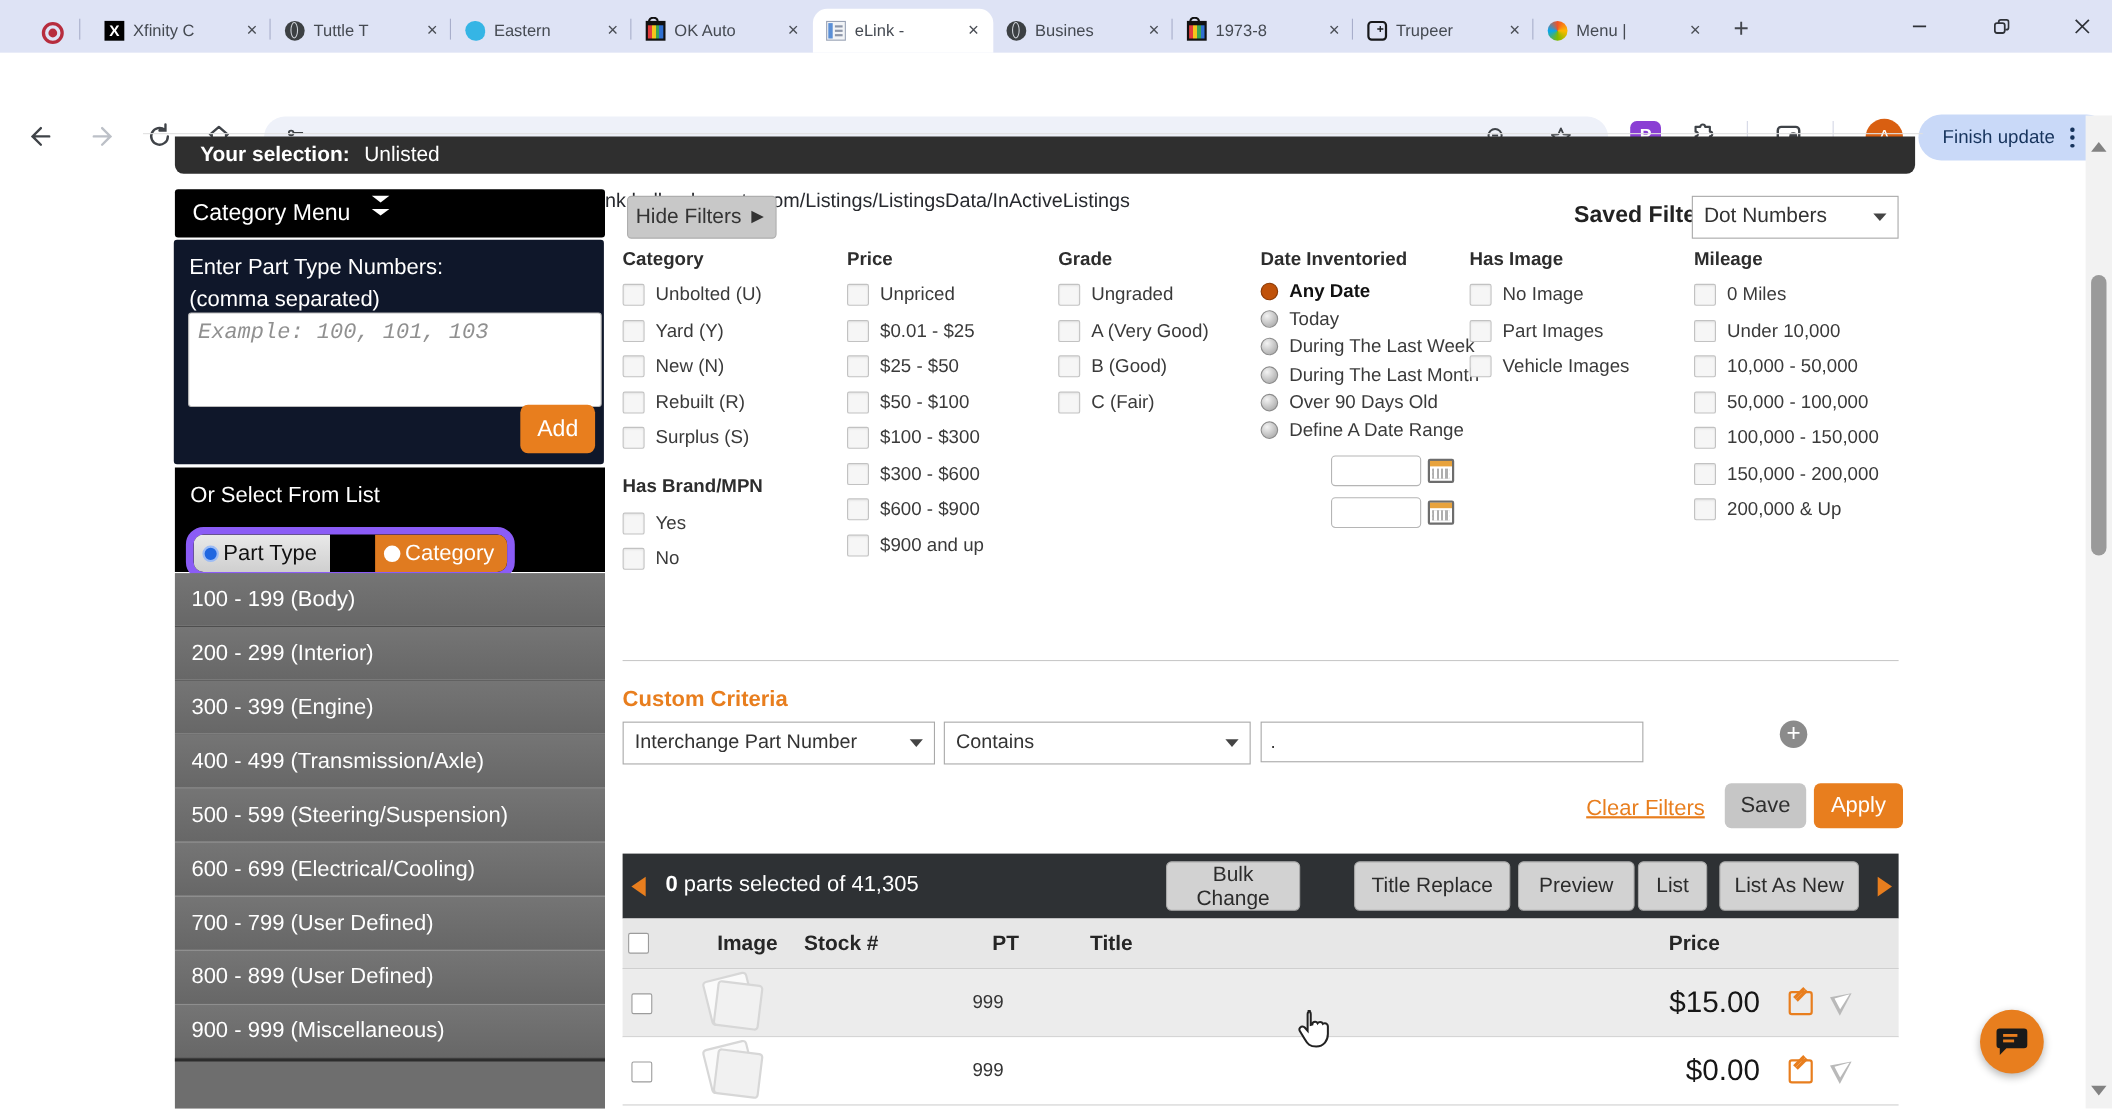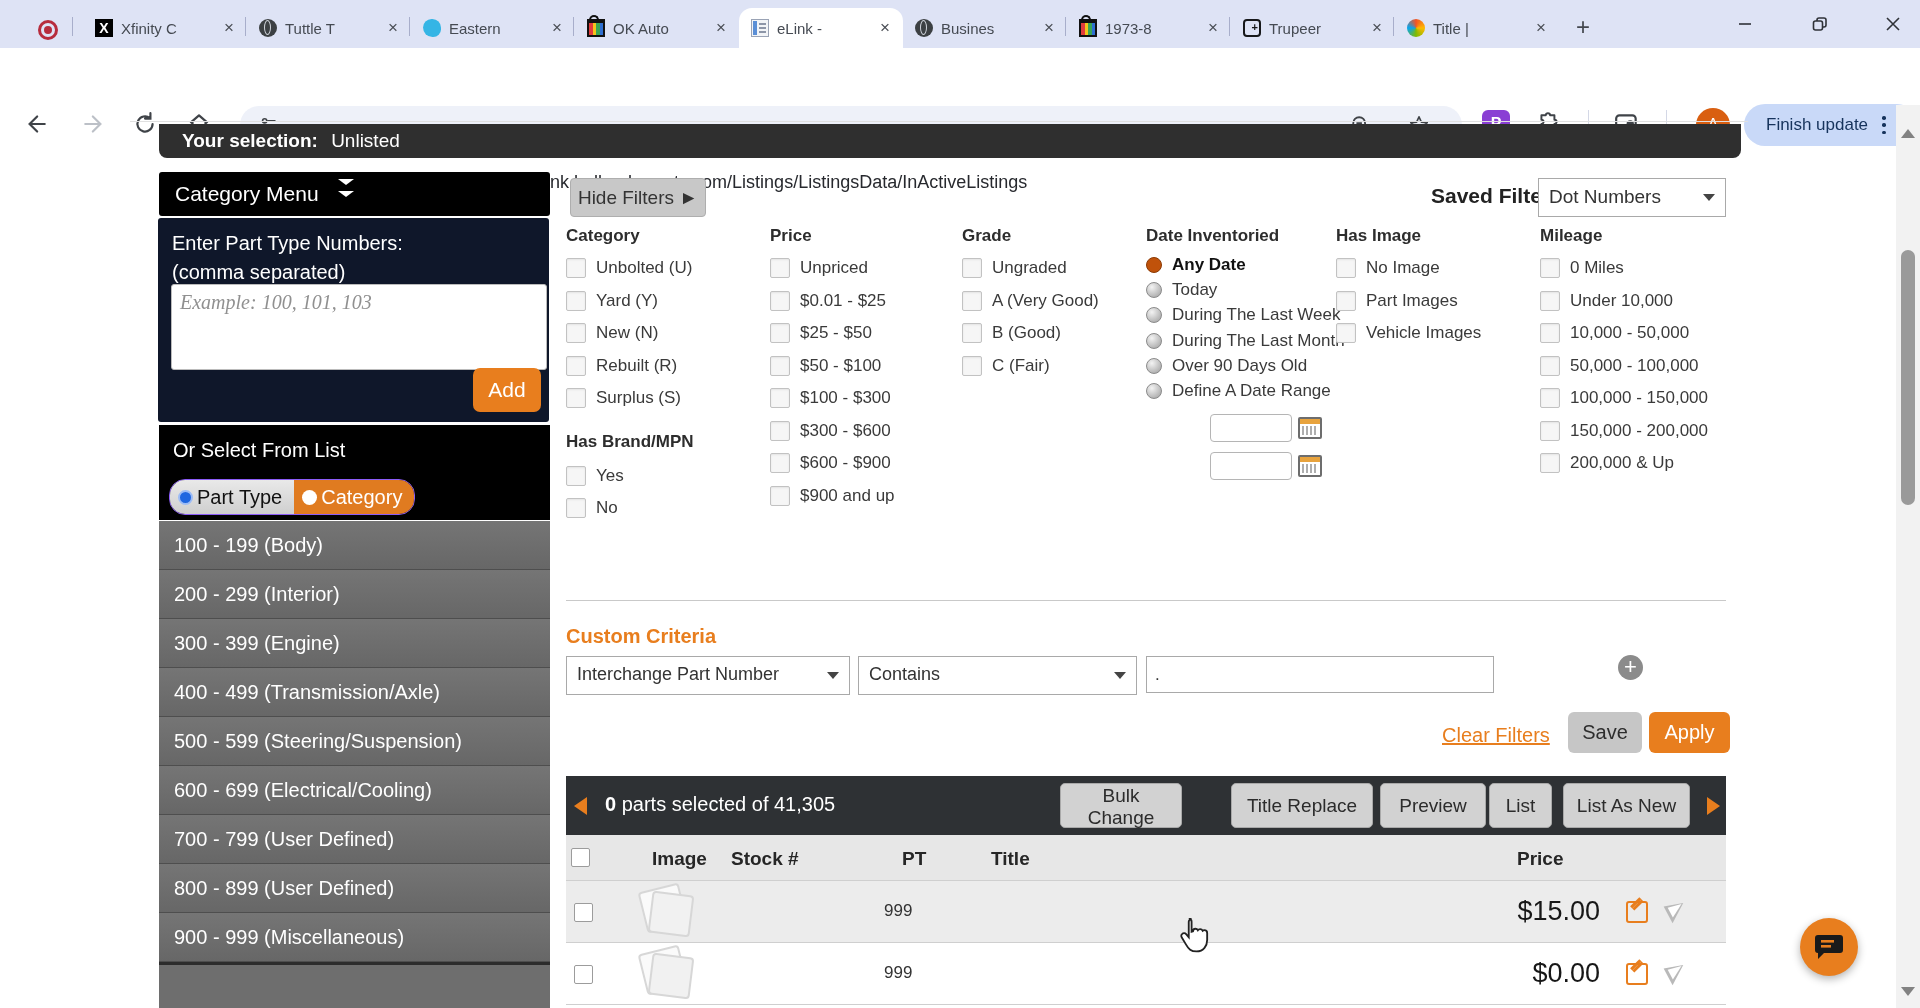--- a/index.html
+++ b/index.html
@@ -52,25 +52,25 @@
   .selbar b{margin-left:23px;}
 
   
   .sb-hdr{position:absolute;left:159px;top:172px;width:391px;height:44px;background:#000;border-radius:3px;color:#fff;font-size:21px;line-height:44px;}
   .sb-hdr span.t{margin-left:16px;}
   .chev2{display:inline-block;margin-left:14px;position:relative;top:2px;}
   .chev2 i{display:block;width:16px;height:8px;border-left:8px solid transparent;border-right:8px solid transparent;border-top:6px solid #fff;margin-bottom:-2px;width:0;}
   .sb-b1{position:absolute;left:158px;top:218px;width:391px;height:204px;background:#0f172a;border-radius:3px;color:#fff;}
   .sb-lbl{margin:14px 0 0 14px;font-size:20px;}
   .sb-lbl2{margin:6px 0 0 14px;font-size:20px;}
-  .sb-ta{position:absolute;left:13px;top:66px;width:358px;height:72px;border:1px solid #bbb;border-radius:3px;font-family:Liberation Serif, serif;font-size:20px;font-style:italic;padding:6px 8px;resize:none;color:#333;}
+  .sb-ta{position:absolute;left:13px;top:66px;width:358px;height:72px;border:1px solid #bbb;border-radius:3px;font-family:Liberation Mono, monospace;font-size:20px;font-style:italic;padding:6px 8px;resize:none;color:#333;}
   .sb-ta::placeholder{color:#909090;font-style:italic;}
   .add-btn{position:absolute;right:8px;top:150px;width:68px;height:44px;background:#e87e1e;border:none;border-radius:7px;color:#fff;font-size:21px;font-family:"Liberation Sans",sans-serif;}
   .sb-b2{position:absolute;left:159px;top:425px;width:391px;height:95px;background:#000;color:#fff;}
-  .toggle{position:absolute;left:10px;top:54px;height:34px;display:flex;border-radius:16px;overflow:hidden;border:1px solid #8b5cf6;}
+  .toggle{position:absolute;left:10px;top:54px;height:34px;display:flex;border-radius:16px;overflow:hidden;border:7px solid #8b5cf6;gap:41px;}
   .tg{display:flex;align-items:center;padding:0 12px 0 8px;font-size:20px;}
   .tg.left{background:linear-gradient(#e9e9e9,#cfcfcf);color:#111;}
   .tg.right{background:#e07b20;color:#fff;}
   .tg .dot{width:15px;height:15px;border-radius:50%;margin-right:4px;}
   .tg.left .dot{background:#1f66e0;border:2px solid #9dbcf5;box-sizing:border-box;}
   .tg.right .dot{background:#fff;}
   .sb-item{position:absolute;left:159px;width:391px;height:48px;background:linear-gradient(#757575,#676767);border-bottom:1px solid #4e4e4e;color:#fff;font-size:20px;line-height:48px;}
   .sb-item span{margin-left:15px;}
   .sb-fill{position:absolute;left:159px;top:962px;width:391px;height:46px;background:#6e6e6e;border-top:3px solid #2c2c2c;}
 
@@ -188,21 +188,21 @@
     </div>
     <span class="tabsep" style="left:1229px"></span>
     <div class="tab" style="left:1231px">
       <span class="fv fv-plus"></span>
       <span class="ttl">Trupeer</span>
       <span class="x">×</span>
     </div>
     <span class="tabsep" style="left:1393px"></span>
     <div class="tab" style="left:1395px">
       <span class="fv fv-pin"></span>
-      <span class="ttl">Title | </span>
+      <span class="ttl">Menu | </span>
       <span class="x">×</span>
     </div>
     <div class="newtab">+</div>
 
     <div class="wctl" style="left:1722px">
         <svg width="14" height="14" viewBox="0 0 14 14">
           <line x1="1" y1="7" x2="13" y2="7" stroke="#2f3238" stroke-width="1.6"></line>
         </svg>
       </div>
     <div class="wctl" style="left:1796px">

